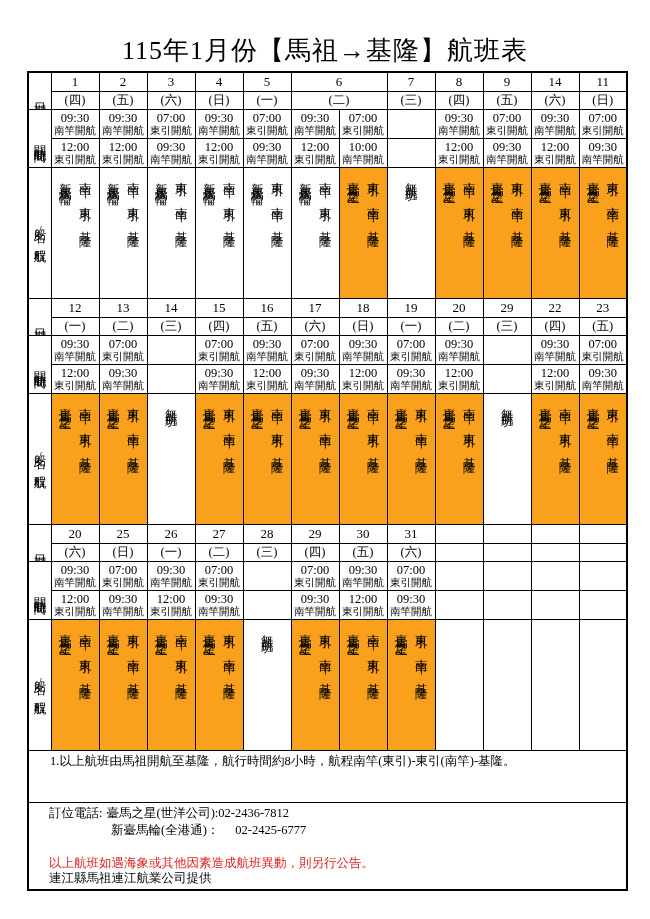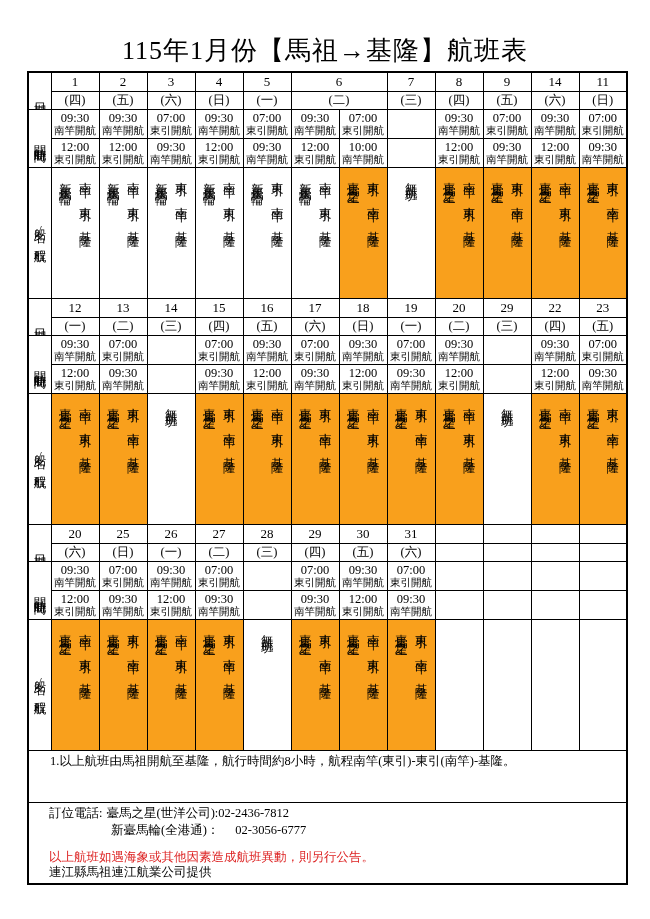--- a/index.html
+++ b/index.html
@@ -49,21 +49,21 @@
     font-size:12.5px; padding:2px 21px; line-height:1.3;
   }
   td.footer-cell {
     height:82px; vertical-align:top; text-align:left;
     font-size:12.5px; padding:2px 20px;
   }
   .pline { line-height:1.4; }
   .pline .plabel { margin-right:4px; }
   .pline2 { padding-left:62px; line-height:1.4; }
   .pline2 .pnum { margin-left:16px; }
-  .warning { color:var(--warn); margin-top:10px; line-height:1.25; }
+  .warning { color:var(--warn); margin-top:16px; line-height:1.25; }
   .provider { line-height:1.25; }
 </style>
 </head>
 <body>
 
 <div class="page">
   <h1 class="title">115年1月份【馬祖→基隆】航班表</h1>
 
   <table class="sched">
     <colgroup>
@@ -627,21 +627,21 @@
     <tbody>
       <tr>
         <td class="note-cell" colspan="13">1.以上航班由馬祖開航至基隆，航行時間約8小時，航程南竿(東引)-東引(南竿)-基隆。</td>
       </tr>
       <tr>
         <td class="footer-cell" colspan="13">
           <div class="pline">
             <span class="plabel">訂位電話:</span><span>臺馬之星(世洋公司):02-2436-7812</span>
           </div>
           <div class="pline2">
-            <span>新臺馬輪(全港通)：</span><span class="pnum">02-3056-6777</span>
+            <span>新臺馬輪(全港通)：</span><span class="pnum">02-2425-6777</span>
           </div>
           <div class="warning">以上航班如遇海象或其他因素造成航班異動，則另行公告。</div>
           <div class="provider">連江縣馬祖連江航業公司提供</div>
         </td>
       </tr>
     </tbody>
   </table>
 </div>
 
 </body></html>

